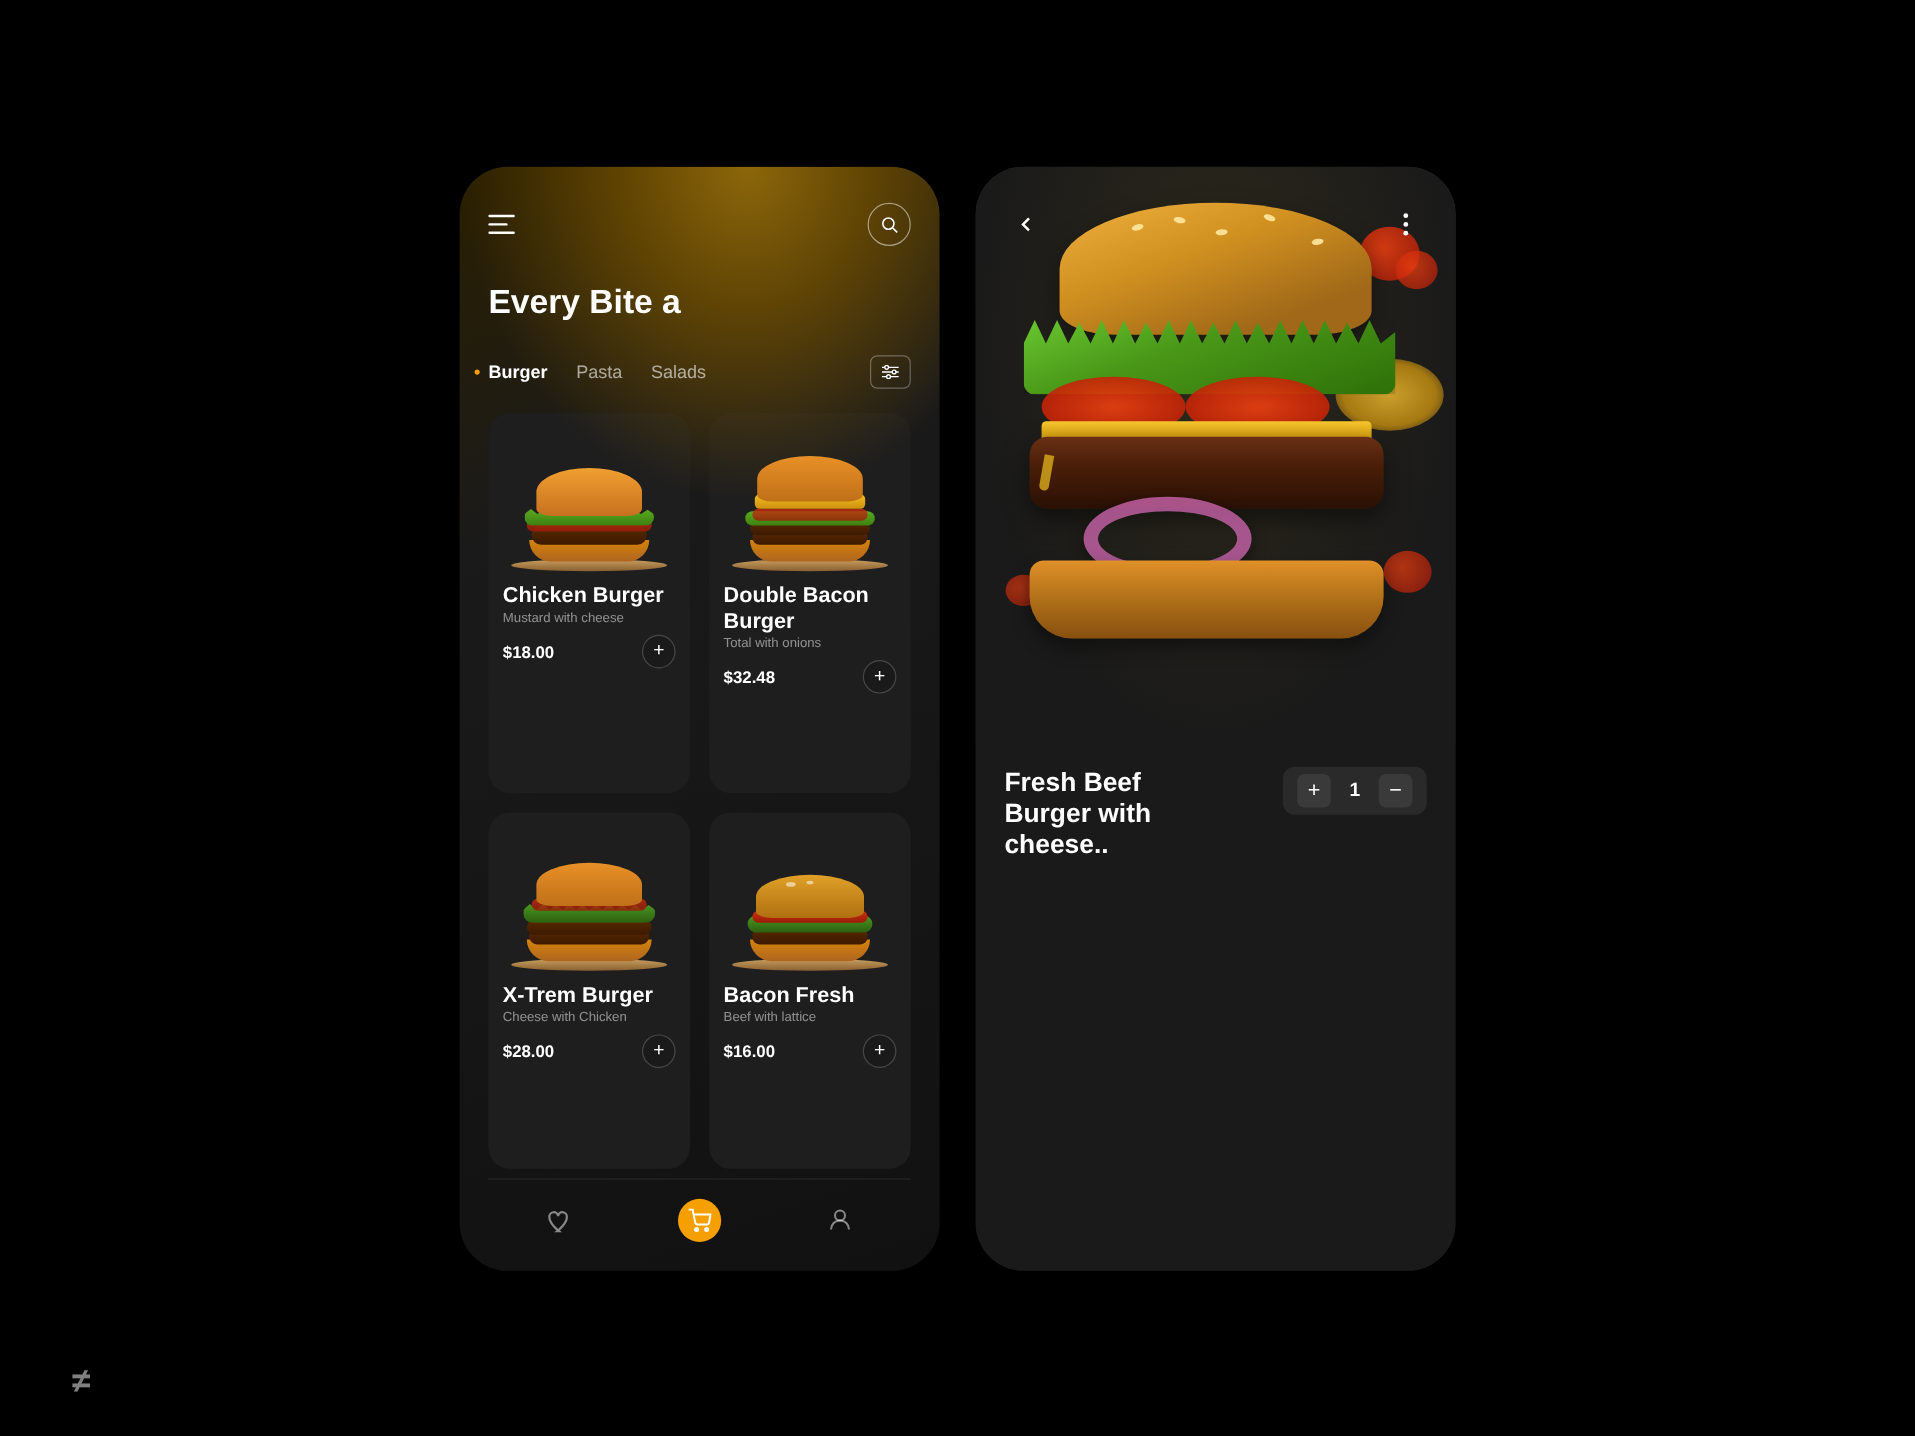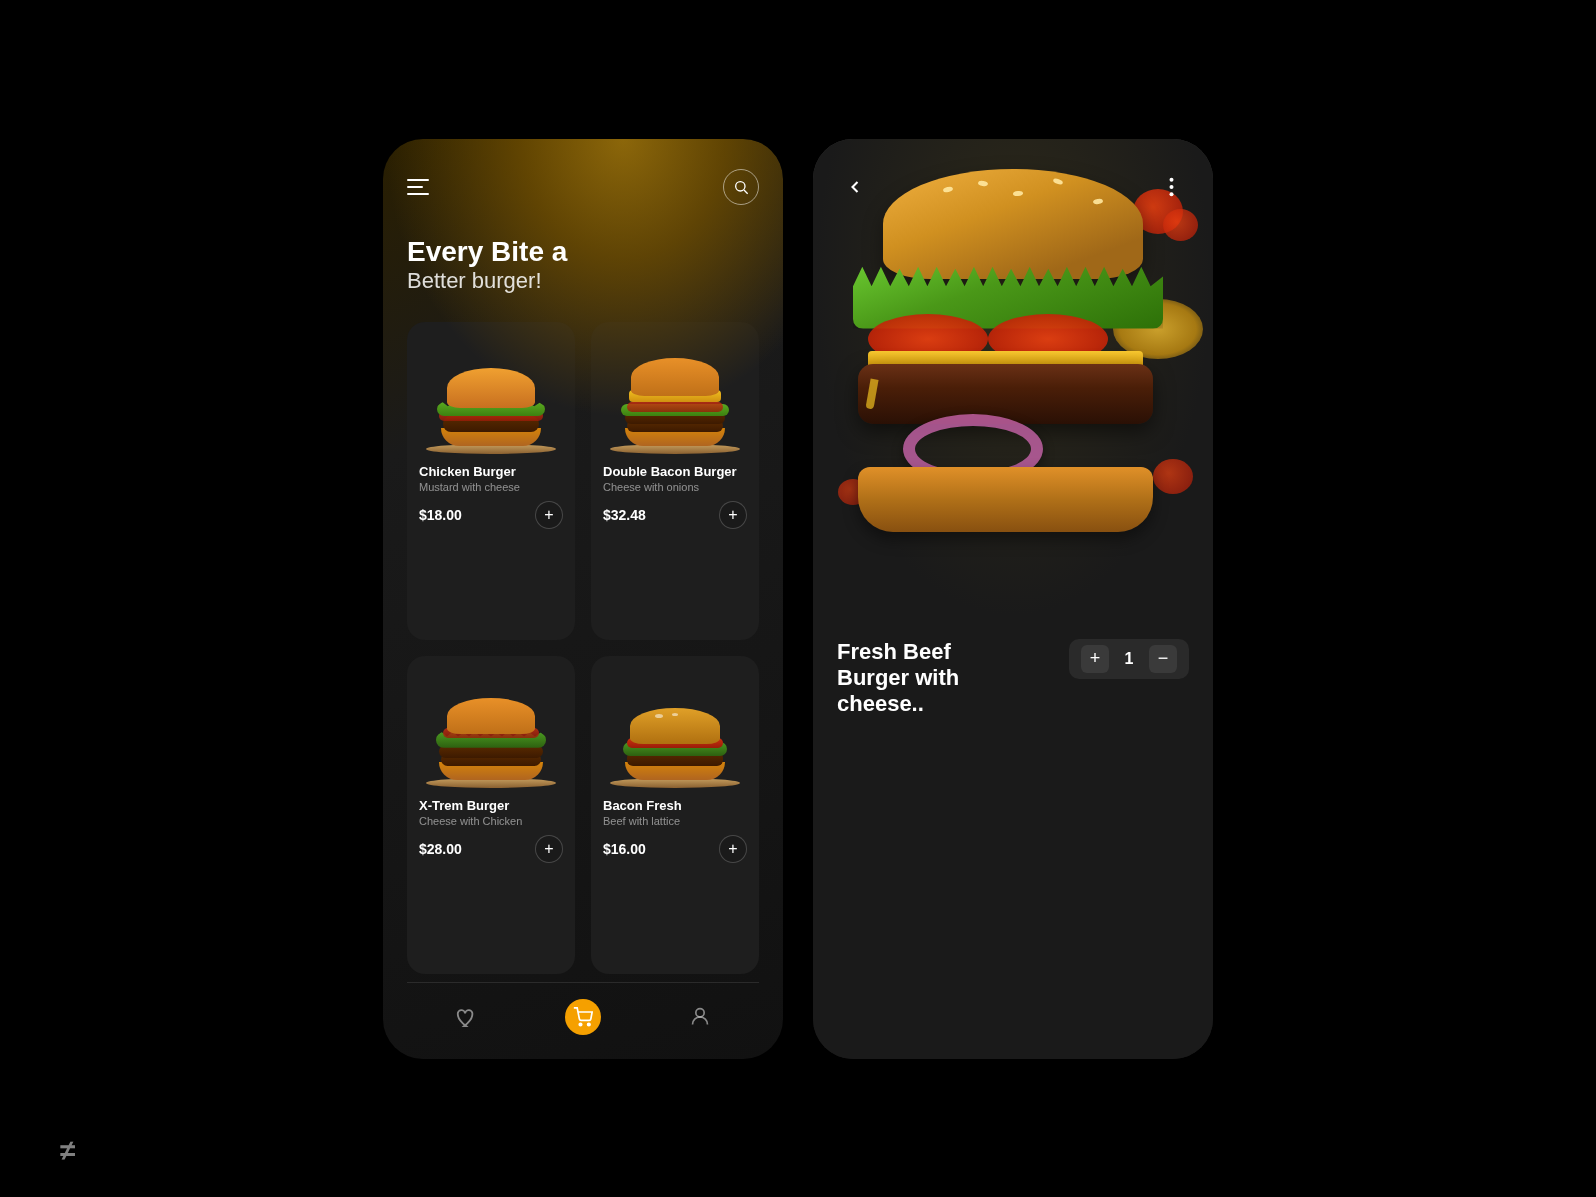--- a/index.html
+++ b/index.html
@@ -166,21 +166,21 @@
       height: 120px;
       display: flex;
       align-items: flex-end;
       justify-content: center;
       margin-bottom: 10px;
       position: relative;
     }
 
     .food-name {
       color: #fff;
-      font-size: 13px;
+      font-size: 18px;
       font-weight: 700;
       margin-bottom: 2px;
     }
 
     .food-desc {
       color: rgba(255,255,255,0.5);
       font-size: 11px;
       margin-bottom: 8px;
     }
 
@@ -419,23 +419,37 @@
       <div class="search-circle">
         <svg width="16" height="16" viewBox="0 0 24 24" fill="none" stroke="white" stroke-width="2">
           <circle cx="11" cy="11" r="7"></circle>
           <line x1="16.5" y1="16.5" x2="22" y2="22"></line>
         </svg>
       </div>
     </div>
 
     <div class="hero-text">
       <h1>Every Bite a</h1>
-      <p>Better burger!</p>
-    </div>
-
+    </div>
+
+    <div class="category-tabs">
+      <span class="category-tab active">Burger</span>
+      <span class="category-tab">Pasta</span>
+      <span class="category-tab">Salads</span>
+      <div class="filter-btn">
+        <svg width="14" height="12" viewBox="0 0 18 14" fill="none">
+          <line x1="0" y1="2" x2="18" y2="2" stroke="white" stroke-width="1.5"></line>
+          <line x1="0" y1="7" x2="18" y2="7" stroke="white" stroke-width="1.5"></line>
+          <line x1="0" y1="12" x2="18" y2="12" stroke="white" stroke-width="1.5"></line>
+          <circle cx="5" cy="2" r="2" fill="#1a1a1a" stroke="white" stroke-width="1.5"></circle>
+          <circle cx="13" cy="7" r="2" fill="#1a1a1a" stroke="white" stroke-width="1.5"></circle>
+          <circle cx="7" cy="12" r="2" fill="#1a1a1a" stroke="white" stroke-width="1.5"></circle>
+        </svg>
+      </div>
+    </div>
 
     <div class="food-grid">
 
       <div class="food-card">
         <div class="food-img-container">
           <div style="position:relative; width:130px; height:105px;">
             <div style="position:absolute;bottom:0;left:50%;transform:translateX(-50%);width:130px;height:10px;background:linear-gradient(180deg,#c8a060,#8a6030);border-radius:50%;"></div>
             <div style="position:absolute;bottom:8px;left:50%;transform:translateX(-50%);width:100px;height:18px;background:linear-gradient(180deg,#d4830a,#b06520);border-radius:0 0 30px 30px;"></div>
             <div style="position:absolute;bottom:22px;left:50%;transform:translateX(-50%);width:96px;height:16px;background:linear-gradient(180deg,#5a2a00,#3d1a00);border-radius:8px;"></div>
             <div style="position:absolute;bottom:33px;left:50%;transform:translateX(-50%);width:104px;height:10px;background:linear-gradient(180deg,#cc3010,#991c08);border-radius:6px;opacity:0.8;"></div>
@@ -459,21 +473,21 @@
             <div style="position:absolute;bottom:8px;left:50%;transform:translateX(-50%);width:100px;height:18px;background:linear-gradient(180deg,#d4830a,#b06520);border-radius:0 0 30px 30px;"></div>
             <div style="position:absolute;bottom:22px;left:50%;transform:translateX(-50%);width:96px;height:12px;background:linear-gradient(180deg,#5a2a00,#3d1a00);border-radius:6px;"></div>
             <div style="position:absolute;bottom:30px;left:50%;transform:translateX(-50%);width:100px;height:12px;background:linear-gradient(180deg,#5a2a00,#3d1a00);border-radius:6px;"></div>
             <div style="position:absolute;bottom:38px;left:50%;transform:translateX(-50%);width:108px;height:12px;background:linear-gradient(180deg,#5aaa20,#3d8010);border-radius:8px;"></div>
             <div style="position:absolute;bottom:42px;left:50%;transform:translateX(-50%);width:96px;height:10px;background:linear-gradient(180deg,#cc3010,#991c08);border-radius:6px;opacity:0.8;"></div>
             <div style="position:absolute;bottom:52px;left:50%;transform:translateX(-50%);width:92px;height:12px;background:linear-gradient(180deg,#f0c020,#d09010);border-radius:4px;"></div>
             <div style="position:absolute;bottom:58px;left:50%;transform:translateX(-50%);width:88px;height:38px;background:linear-gradient(180deg,#e89028,#c07018);border-radius:50% 50% 15% 15%;"></div>
           </div>
         </div>
         <div class="food-name">Double Bacon Burger</div>
-        <div class="food-desc">Cheese with onions</div>
+        <div class="food-desc">Total with onions</div>
         <div class="food-footer">
           <span class="food-price">$32.48</span>
           <div class="add-btn">+</div>
         </div>
       </div>
 
       <div class="food-card">
         <div class="food-img-container">
           <div style="position:relative; width:130px; height:105px;">
             <div style="position:absolute;bottom:0;left:50%;transform:translateX(-50%);width:130px;height:10px;background:linear-gradient(180deg,#c8a060,#8a6030);border-radius:50%;"></div>

